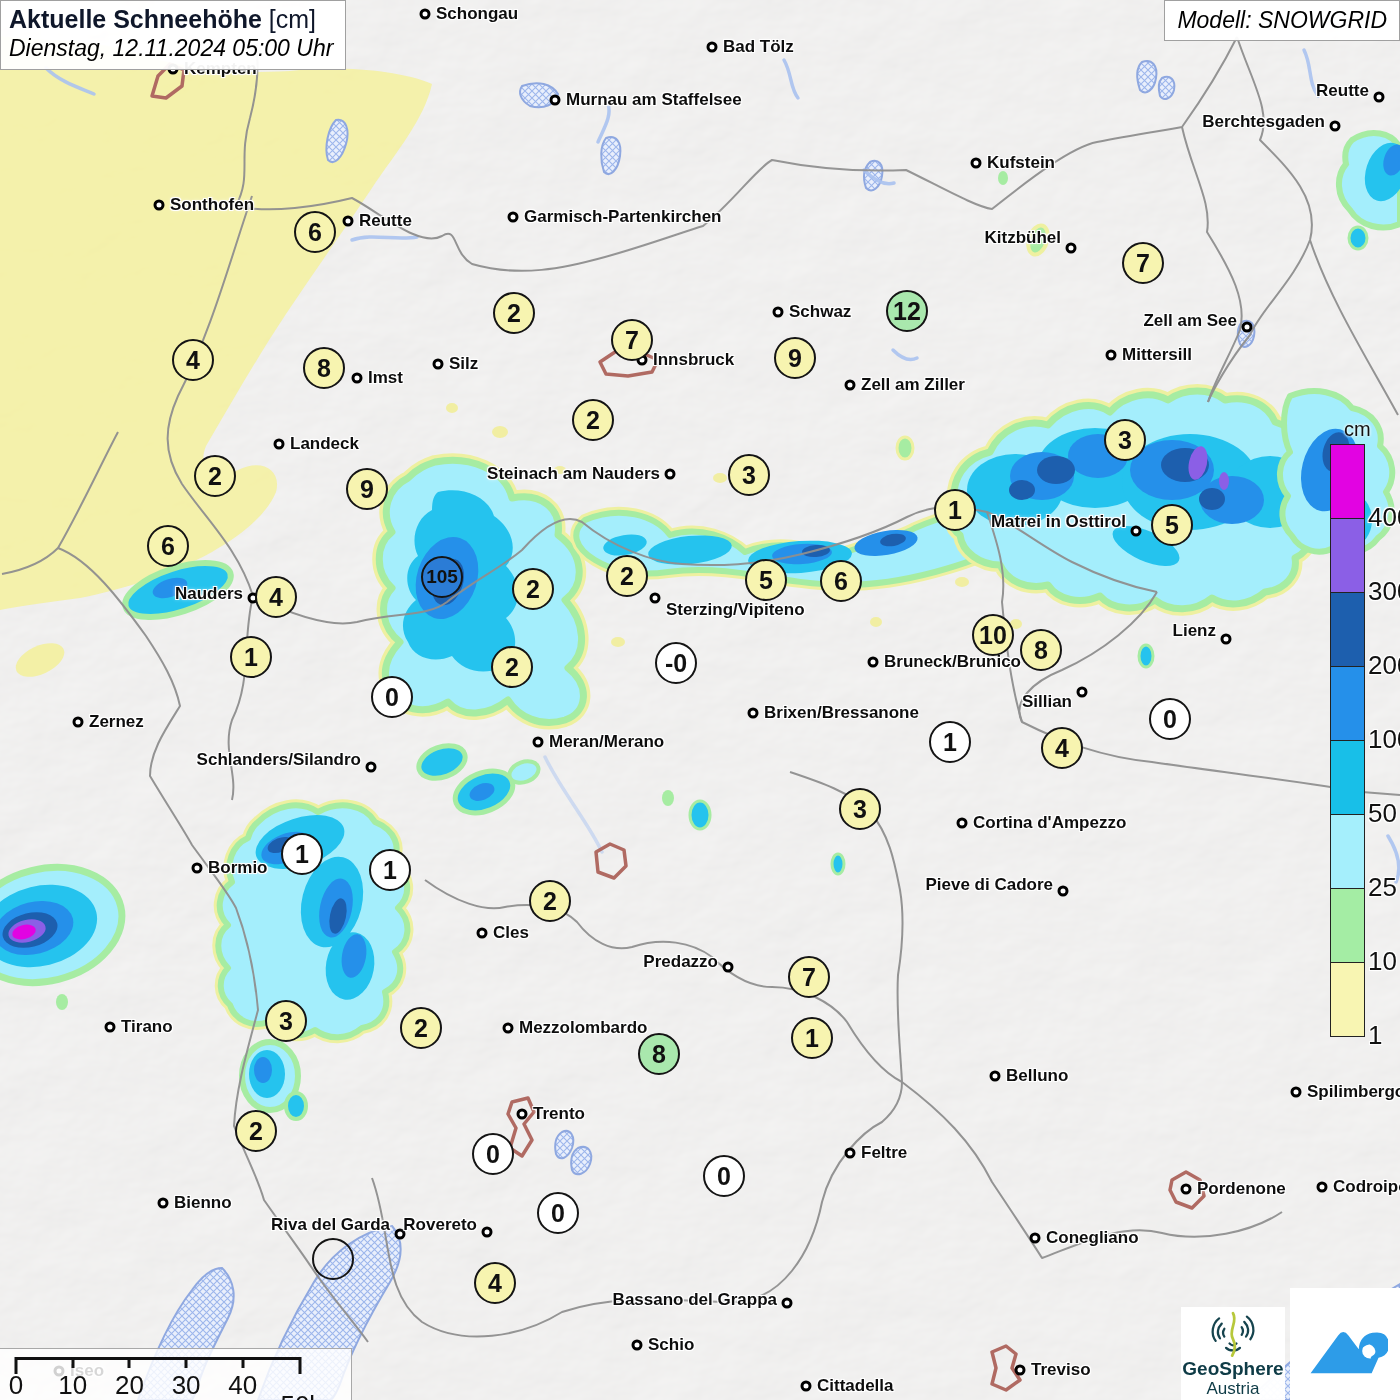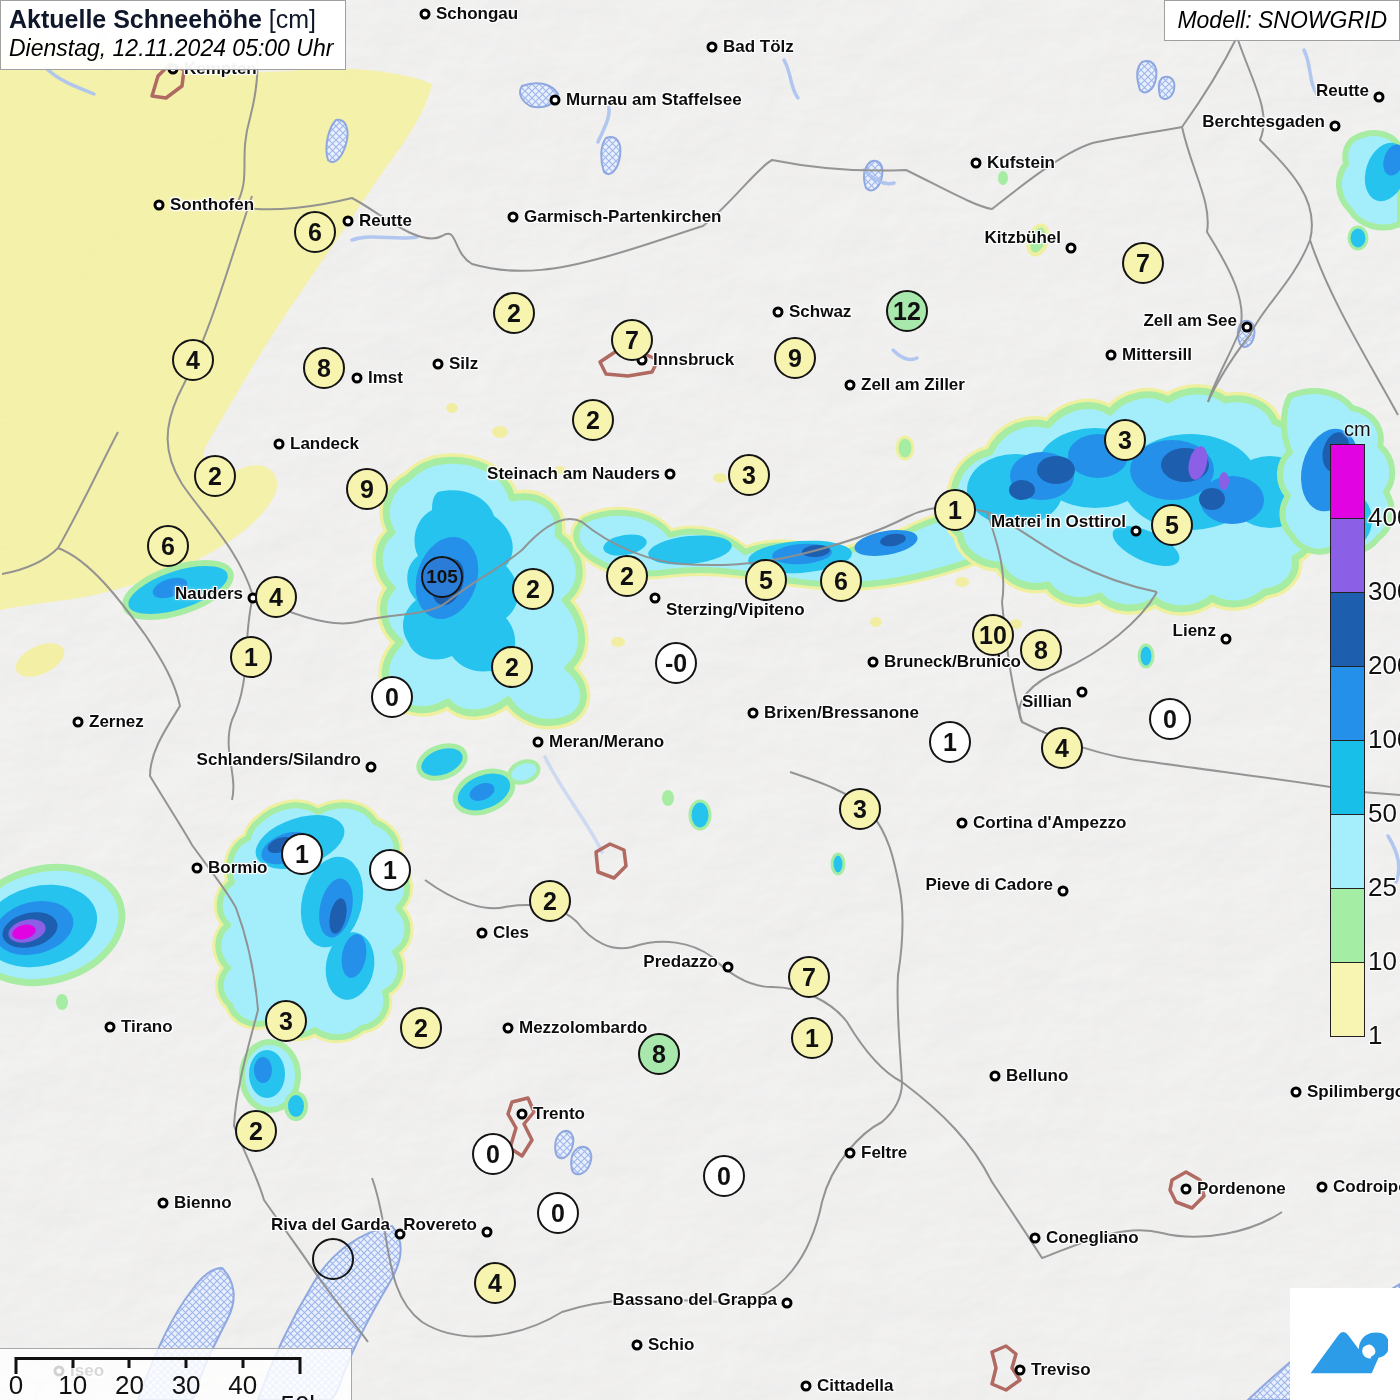--- a/index.html
+++ b/index.html
@@ -437,20 +437,37 @@
         <div class="sblab" style="left: 129.4px;">20</div>
         <div class="sbtick mid" style="left: 186.1px;"></div>
         <div class="sblab" style="left: 186.1px;">30</div>
         <div class="sbtick mid" style="left: 242.8px;"></div>
         <div class="sblab" style="left: 242.8px;">40</div>
         <div class="sbtick end" style="left: 299.5px;"></div>
         <div class="sblab last" style="left: 299.5px; margin-top: 20px;">50km</div>
       </div>
   </div>
 
+  <div id="geosphere" class="whitebox" style="background:rgba(255,255,255,.97);">
+    <svg width="52" height="50" viewBox="0 0 60 56">
+      <g fill="none" stroke="#16444e" stroke-width="2.6" stroke-linecap="round">
+        <path d="M14,10 C6,16 4,28 10,36"></path>
+        <path d="M17,16 C12,21 11,28 15,33"></path>
+        <path d="M20,22 C18,25 18,28 20,31"></path>
+        <path d="M46,8 C54,14 56,26 50,34"></path>
+        <path d="M43,14 C48,19 49,26 45,31"></path>
+        <path d="M40,20 C42,23 42,26 40,29"></path>
+        <path d="M22,44 C26,48 34,48 38,44"></path>
+        <path d="M26,39 C29,42 31,42 34,39"></path>
+      </g>
+      <path d="M30,4 C36,14 24,24 30,34 C34,42 32,48 29,53" fill="none" stroke="#b7c83b" stroke-width="3.2" stroke-linecap="round"></path>
+    </svg>
+    <div class="gname">GeoSphere</div>
+    <div class="gcountry">Austria</div>
+  </div>
 
   <div id="bluelogo" class="whitebox" style="background:#fff;">
     <svg width="86" height="86" viewBox="0 0 100 100">
       <path d="M10,84 L42,40 q6,-8 12,0 l12,16 q1,-16 16,-19 q18,-3 19,13 q1,13 -12,16 l-8,18 z" fill="#2d9ce8"></path>
       <circle cx="79" cy="58" r="9" fill="#ffffff"></circle>
       <path d="M70,52 q10,-8 16,2 q4,8 -4,12" fill="none" stroke="#2d9ce8" stroke-width="4" stroke-linecap="round"></path>
     </svg>
   </div>
 
 </div>

